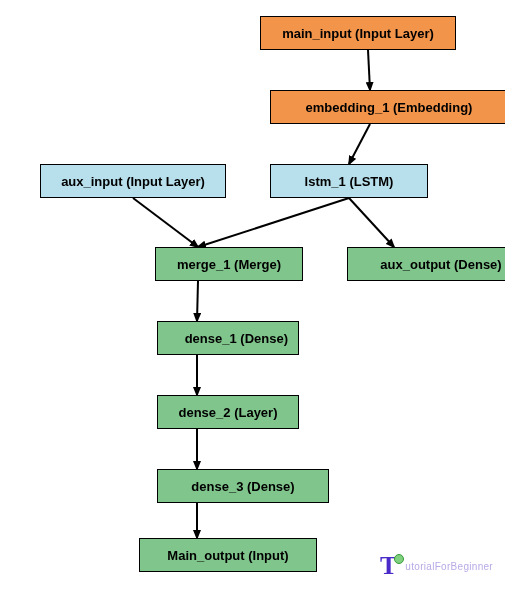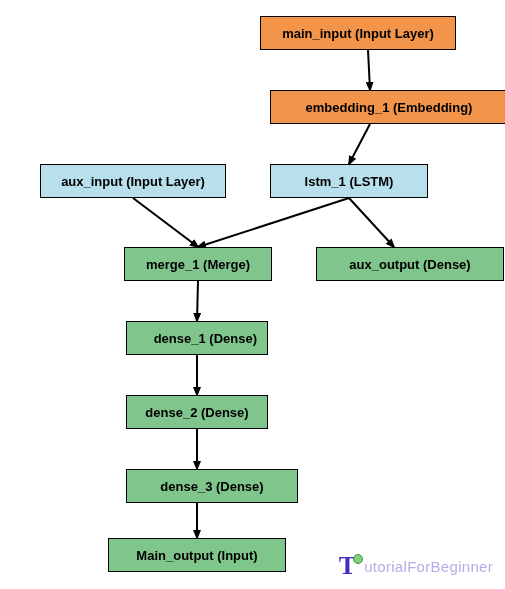--- a/index.html
+++ b/index.html
@@ -20,21 +20,21 @@
     color: #000;
     display: flex;
     align-items: center;
     justify-content: center;
     padding: 0 10px;
     height: 34px;
     white-space: nowrap;
   }
   .orange { background: #f2944a; }
   .blue   { background: #b8e0ec; }
-  .green  { background: #80c58c; }
+  .green  { background: #80c58c; margin-left: 31px; }
 
   svg.edges {
     position: absolute;
     left: 0; top: 0;
     width: 505px;
     height: 589px;
     pointer-events: none;
   }
 
   .watermark {
@@ -45,21 +45,21 @@
     font-size: 22px;
     font-weight: bold;
     color: #4a2bc9;
     display: flex;
     align-items: center;
   }
   .watermark .t-letter {
     font-size: 26px;
   }
   .watermark .rest {
-    font-size: 15px;
+    font-size: 10px;
     color: #b9a9e6;
     font-family: Arial, sans-serif;
     font-weight: normal;
     margin-left: 1px;
     letter-spacing: 0.3px;
   }
   .watermark .dot {
     width: 10px; height: 10px;
     border-radius: 50%;
     background: #7fd07f;
@@ -106,21 +106,21 @@
 <div class="node green" style="left:124px; top:247px; width:148px;">
     <span>merge_1 (Merge)</span>
   </div>
 <div class="node green" style="left:316px; top:247px; width:188px;">
     <span>aux_output (Dense)</span>
   </div>
 <div class="node green" style="left:126px; top:321px; width:142px;justify-content:flex-end;">
     <span>dense_1 (Dense)</span>
   </div>
 <div class="node green" style="left:126px; top:395px; width:142px;">
-    <span>dense_2 (Dense)</span>
+    <span>dense_2 (Layer)</span>
   </div>
 <div class="node green" style="left:126px; top:469px; width:172px;">
     <span>dense_3 (Dense)</span>
   </div>
 <div class="node green" style="left:108px; top:538px; width:178px;">
     <span>Main_output (Input)</span>
   </div>
 
 <div class="watermark">
   <span class="t-letter">T</span>

